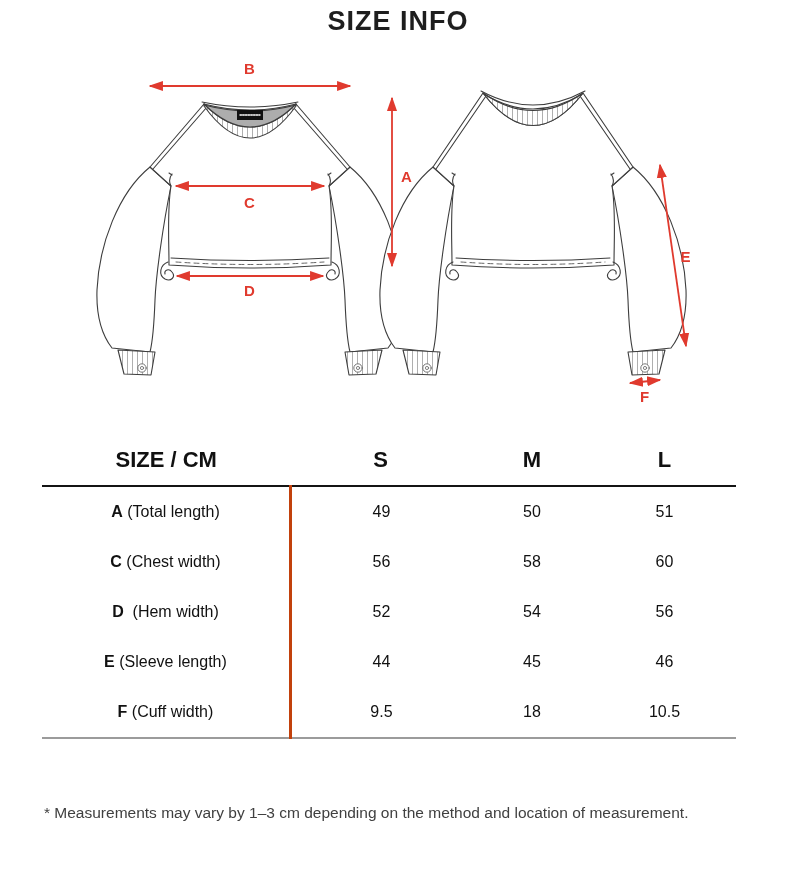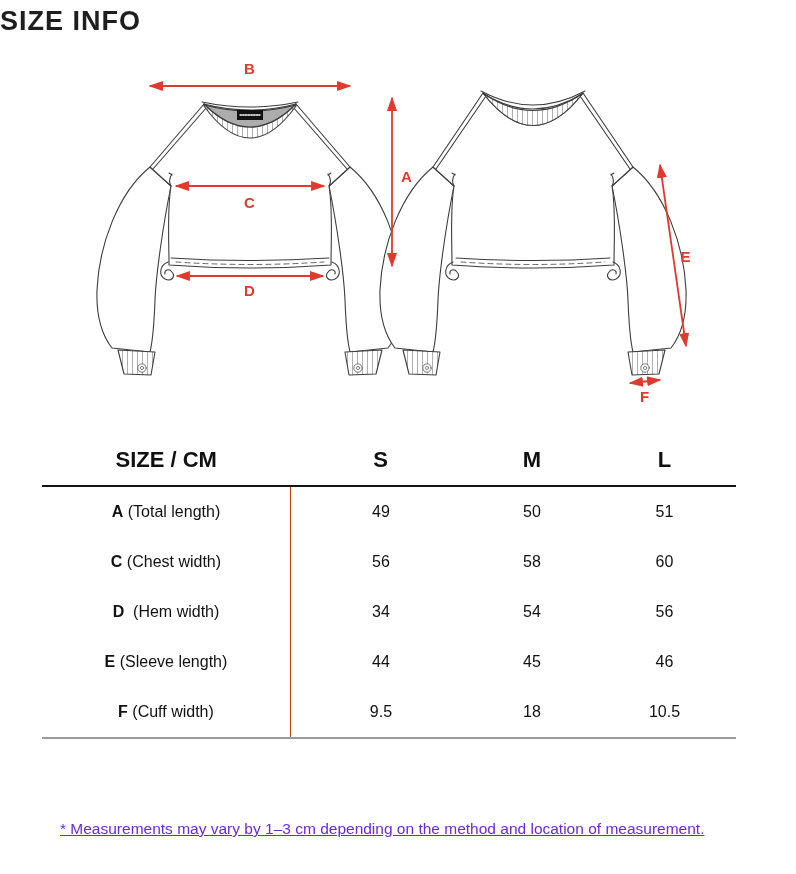--- a/index.html
+++ b/index.html
@@ -1,35 +1,35 @@
 <!DOCTYPE html>
 <html><head>
 <meta charset="utf-8">
 <style>
   html,body{margin:0;padding:0;background:#fff;}
   .page{position:relative;width:796px;height:874px;background:#fff;overflow:hidden;
         font-family:"Liberation Sans",sans-serif;color:#1c1c1c;}
-  .page-title{position:absolute;top:6px;left:0;width:796px;text-align:left;
+  .page-title{position:absolute;top:6px;left:0;width:796px;text-align:center;
         font-size:27px;font-weight:bold;letter-spacing:1px;color:#1e1e1e;margin:0;}
   .diagram{position:absolute;top:0;left:0;width:796px;height:432px;}
   .diagram svg{display:block;}
 
   .size-table-wrap{position:absolute;top:441px;left:42px;width:694px;}
   table.size-table{width:100%;border-collapse:collapse;table-layout:fixed;}
   table.size-table col.c1{width:35.8%;} table.size-table col.c2{width:26%;}
   table.size-table col.c3{width:17.6%;} table.size-table col.c4{width:20.6%;}
   table.size-table th{font-size:22px;font-weight:bold;text-align:center;
         padding:6px 0 12px 0;border-bottom:2px solid #141414;color:#111;}
   table.size-table td{height:48px;text-align:center;font-size:16px;color:#111;vertical-align:middle;}
   table.size-table tbody td.val{border-left:0;}
-  table.size-table tbody tr td:nth-child(2){border-left:1px solid #c2410c;}
+  table.size-table tbody tr td:nth-child(2){border-left:3px solid #c2410c;}
   table.size-table tbody tr:last-child td{border-bottom:2px solid #9b9b9b;}
   .rowkey{font-weight:bold;}
   .notes{position:absolute;top:798px;left:44px;width:740px;}
-  .note-line{font-size:15.5px;color:#6d28d9;line-height:30px;margin:16px;text-decoration:underline;}
+  .note-line{font-size:15.5px;color:#404040;line-height:30px;margin:0;}
 
   .dim-label{font-weight:bold;font-size:15px;letter-spacing:1px;}
 </style>
 </head>
 <body>
 
 <div class="page">
 
   <h1 class="page-title">SIZE INFO</h1>
 
@@ -153,21 +153,21 @@
           <td class="val">51</td>
         </tr>
         <tr>
           <td><span class="rowkey">C</span> <span>(Chest width)</span></td>
           <td class="val">56</td>
           <td class="val">58</td>
           <td class="val">60</td>
         </tr>
         <tr>
           <td><span class="rowkey">D</span>&nbsp; <span>(Hem width)</span></td>
-          <td class="val">34</td>
+          <td class="val">52</td>
           <td class="val">54</td>
           <td class="val">56</td>
         </tr>
         <tr>
           <td><span class="rowkey">E</span> <span>(Sleeve length)</span></td>
           <td class="val">44</td>
           <td class="val">45</td>
           <td class="val">46</td>
         </tr>
         <tr>

